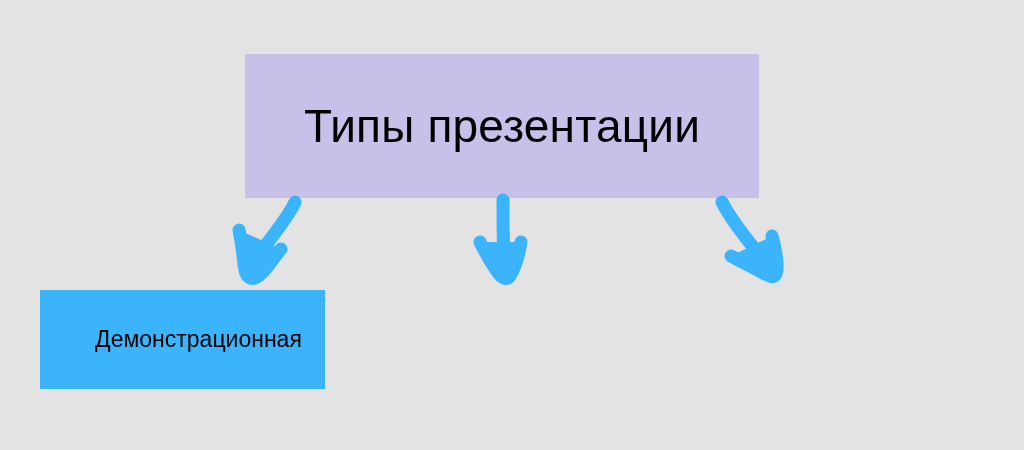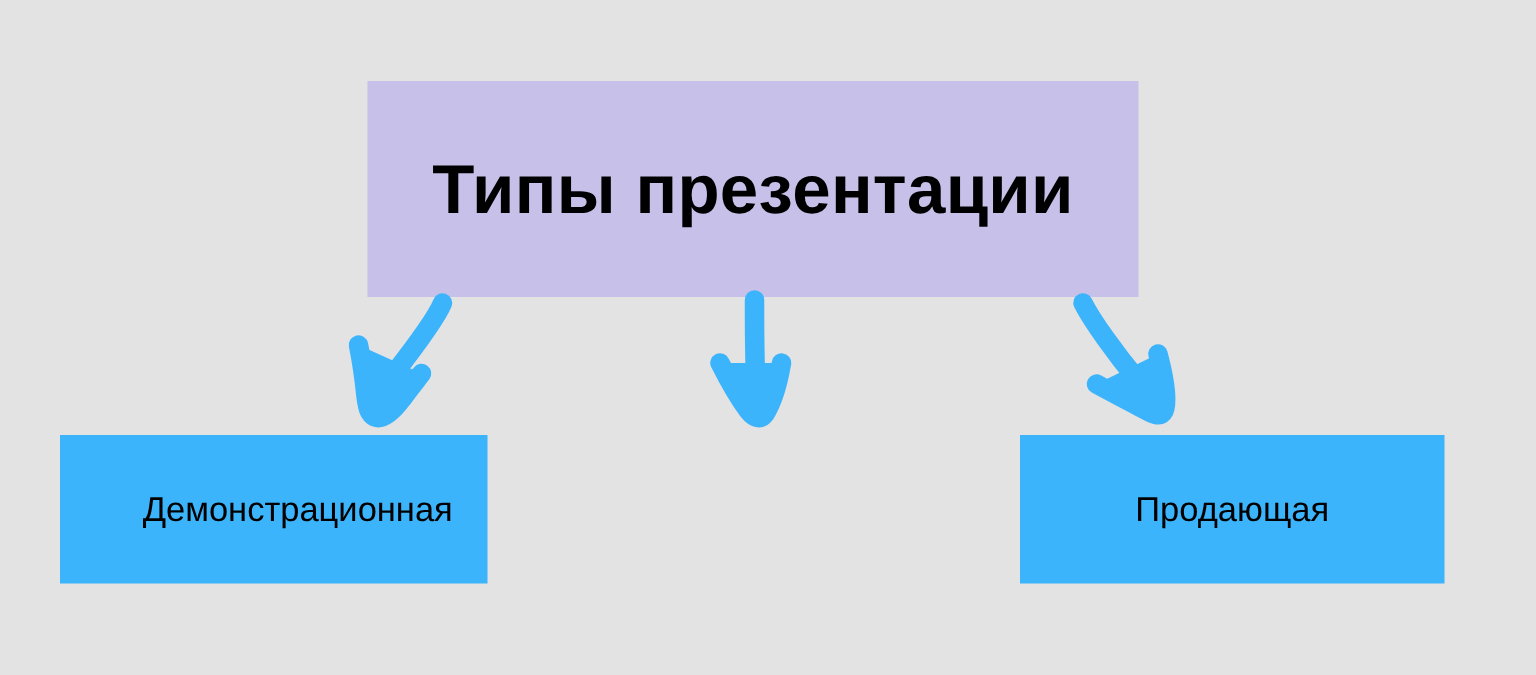--- a/index.html
+++ b/index.html
@@ -30,21 +30,21 @@
     line-height: 1.1;
     white-space: nowrap;
   }
   #node-root {
     left: 245px;
     top: 54px;
     width: 514px;
     height: 144px;
     background: #c7c0e8;
     font-size: 46px;
-    font-weight: 700;
+    font-weight: 400;
     letter-spacing: 0.2px;
   }
   .node-child {
     background: #3cb4fb;
     font-size: 23px;
     font-weight: 400;
     top: 290px;
     height: 99px;
   }
   #node-demo  { left: 40px;  width: 285px; padding-left: 32px; }
@@ -95,17 +95,14 @@
              C 40 71, 54 78, 63 83
              C 70 87, 74 88, 76 84
              C 79 77, 76 61, 72 46" stroke="#3cb4fb" stroke-width="13" stroke-linecap="round" stroke-linejoin="round" fill="#3cb4fb"></path>
   </svg>
 
   <div class="node node-child" id="node-demo">
     <span>Демонстрационная</span>
   </div>
 
 
-  <div class="node node-child" id="node-sales">
-    <span>Продающая</span>
-  </div>
 
 </div>
 
 </body></html>

